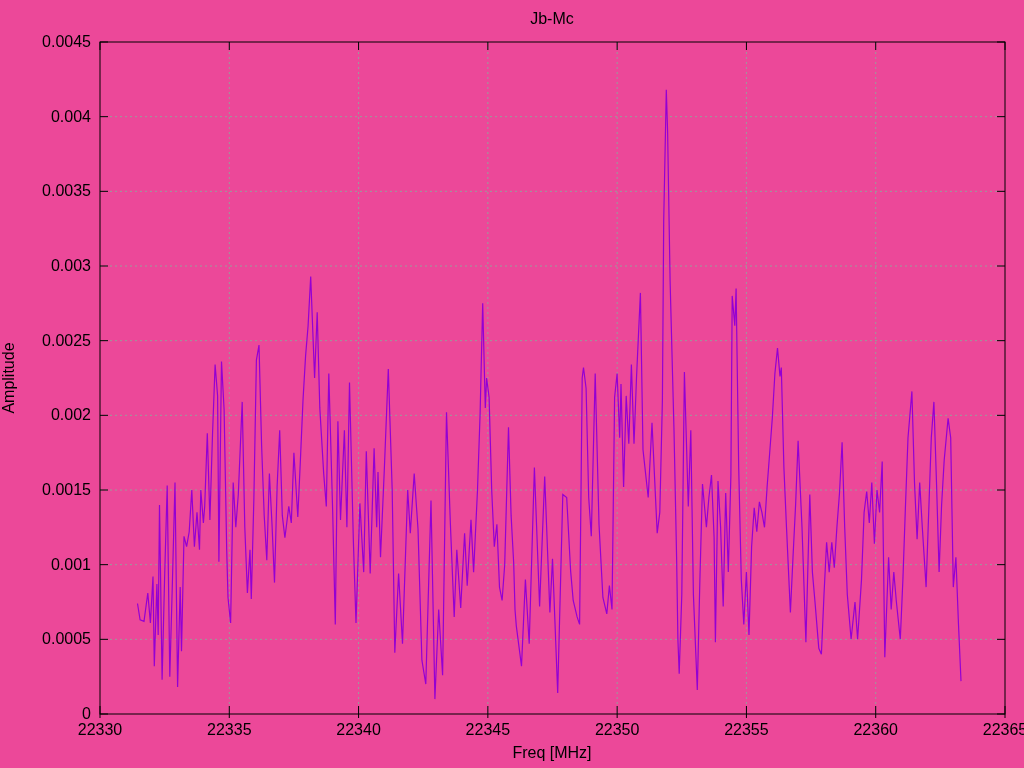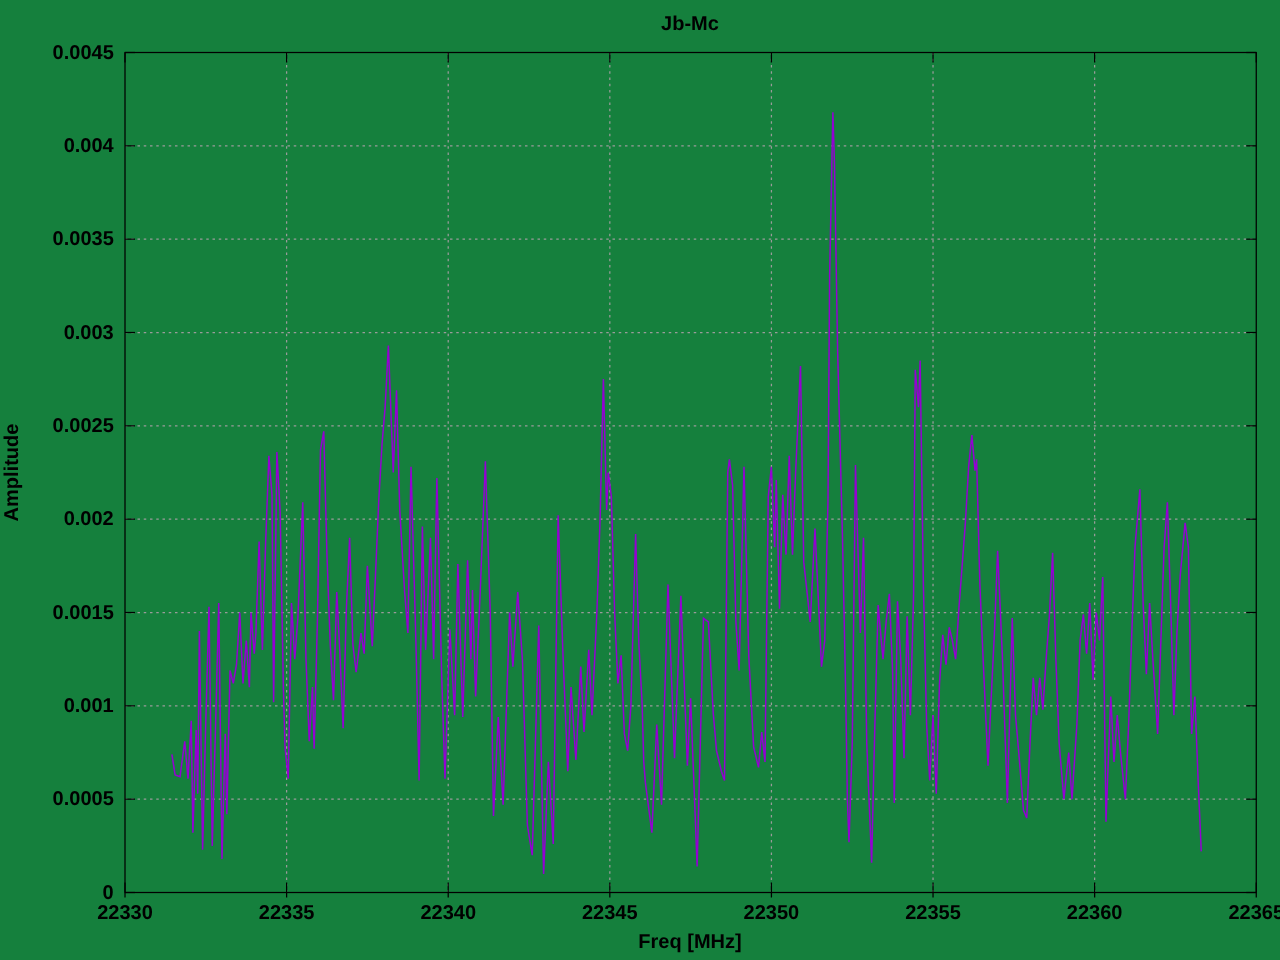--- a/index.html
+++ b/index.html
@@ -1,16 +1,16 @@
 <!DOCTYPE html>
 <html><head>
 <meta charset="utf-8">
 <style>
   html,body{margin:0;padding:0;background:#ffffff;}
-  .figure{position:relative;width:1024px;height:768px;background:#15803d;overflow:hidden;font-weight:bold;}
+  .figure{position:relative;width:1024px;height:768px;background:#ec4899;overflow:hidden;}
   svg{display:block;}
   text{font-family:"Liberation Sans","DejaVu Sans",sans-serif;fill:#000000;}
   .title-text{font-size:16px;}
   .tick-label{font-size:16px;}
   .axis-label{font-size:16px;}
 </style>
 </head>
 <body>
 
 <div class="figure">

